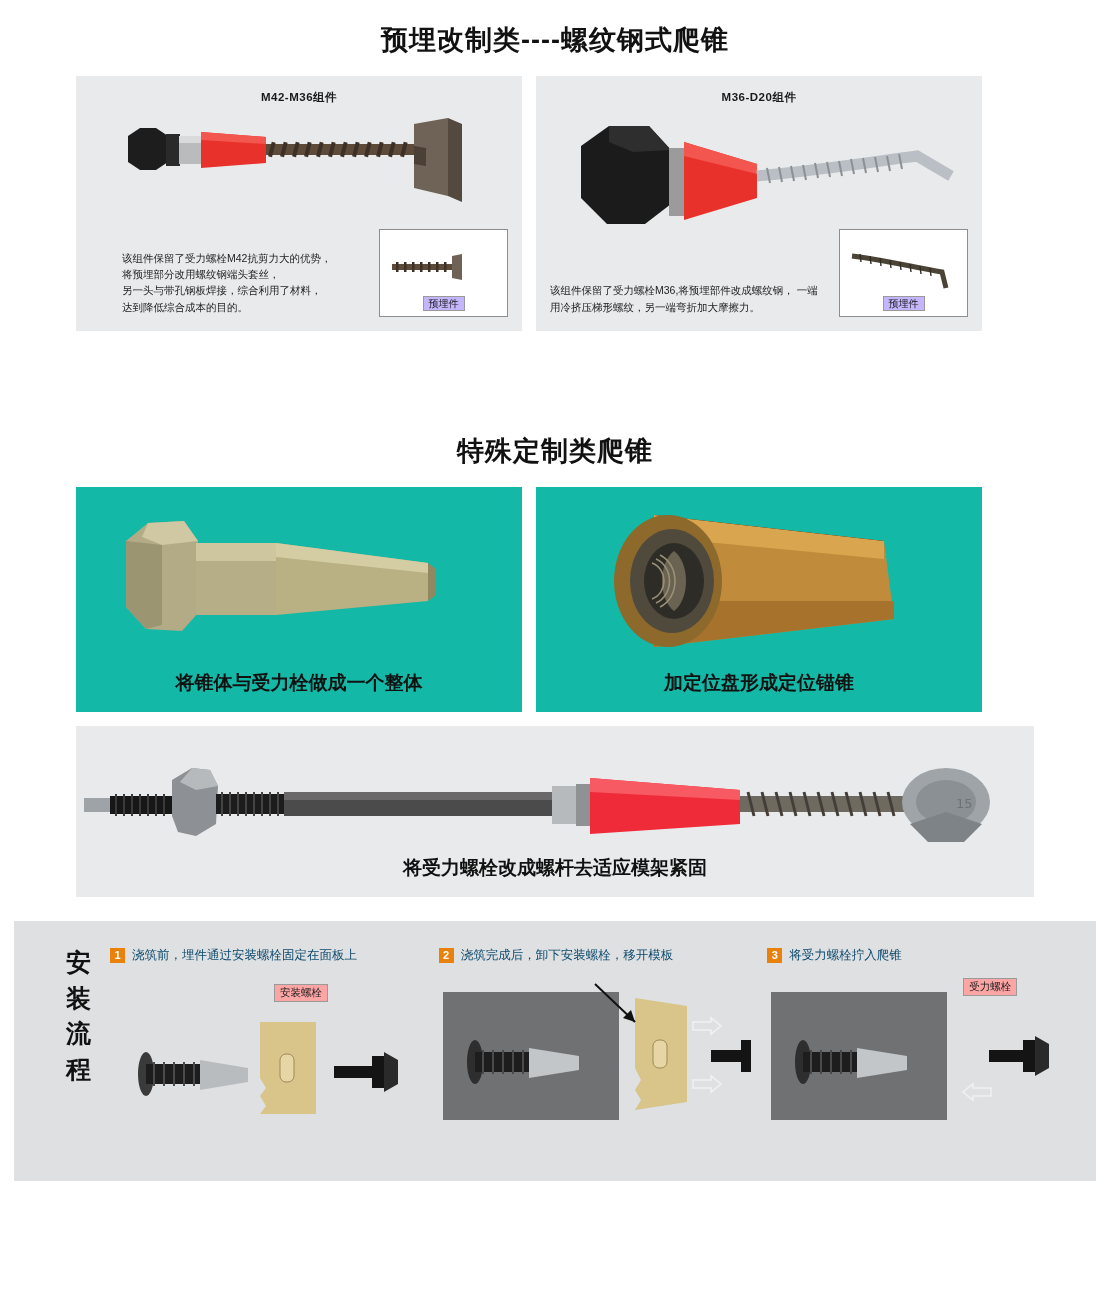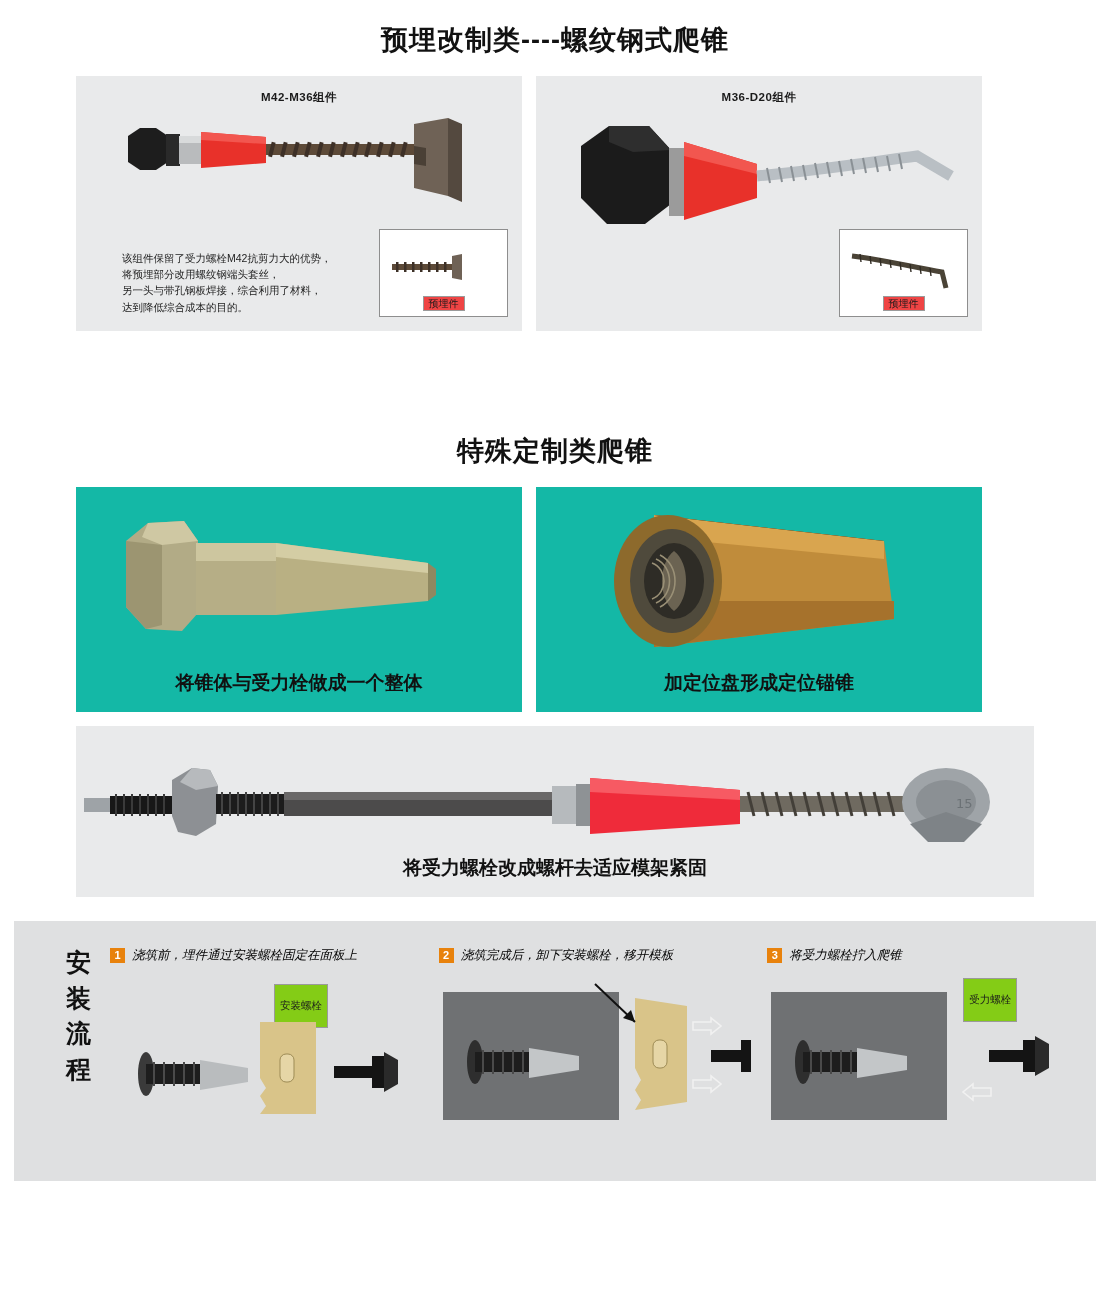--- a/index.html
+++ b/index.html
@@ -60,21 +60,21 @@
   }
   .inset-cap{
     position:absolute;
     left:0;right:0;bottom:5px;
     text-align:center;
     font-size:10px;
     color:#1a1a1a;
   }
   .inset-cap span{
     border:1px solid #9a9a9a;
-    background:#ef4444;
+    background:#c4b5fd;
     padding:1px 5px;
   }
 
   
   .arrow{position:absolute;}
 
   
   .s2{margin:18px 76px 0 76px;}
   .s2 .card{
     width:446px;
@@ -123,38 +123,38 @@
   .step-num{
     width:15px;height:15px;
     background:#e8820c;
     color:#fff;
     font-size:11px;
     line-height:15px;
     text-align:center;
     font-weight:bold;
     flex:0 0 auto;
   }
-  .step-text{font-size:12.5px;color:#000000;font-style:italic;}
+  .step-text{font-size:12.5px;color:#0c4a6e;}
   .step-fig{
     position:relative;
     margin-top:14px;
     height:150px;
   }
   .fig-grey{
     position:absolute;
     left:14px;top:18px;
     width:286px;height:124px;
     background:#6f7173;
   }
   .tag{
     position:absolute;
     font-size:10.5px;
-    background:#84cc16;
+    background:#fca5a5;
     border:1px solid #9a9a9a;
-    padding:14px 5px;
+    padding:1px 5px;
     color:#1a1a1a;
   }
 
   
   .abs{position:absolute;}
   svg{display:block;}
 </style>
 </head>
 <body>
 
@@ -250,20 +250,22 @@
             <line x1="256" y1="50" x2="259" y2="65"></line>
           <line x1="268" y1="49" x2="271" y2="64"></line>
             <line x1="280" y1="47" x2="283" y2="62"></line>
           <line x1="292" y1="46" x2="295" y2="61"></line>
             <line x1="304" y1="45" x2="307" y2="60"></line>
           <line x1="316" y1="44" x2="319" y2="59"></line>
             <line x1="328" y1="42" x2="331" y2="57"></line>
         </g>
       </svg>
 
+      <div class="card-note" style="width:270px;">该组件保留了受力螺栓M36,将预埋部件改成螺纹钢，
+一端用冷挤压梯形螺纹，另一端弯折加大摩擦力。</div>
 
       <svg class="arrow" style="left:372px;top:180px;" width="60" height="60">
         <line x1="48" y1="52" x2="10" y2="6" stroke="#111" stroke-width="2.2"></line>
         <polygon points="10,6 22,12 13,19" fill="#111"></polygon>
       </svg>
 
       <div class="inset">
         <svg style="position:absolute;left:6px;top:16px;" width="116" height="46">
           <path d="M6,10 C40,14 70,22 96,26 L100,42" stroke="#4a4336" stroke-width="5" fill="none"></path>
           <g stroke="#2f2a22" stroke-width="1.4">

